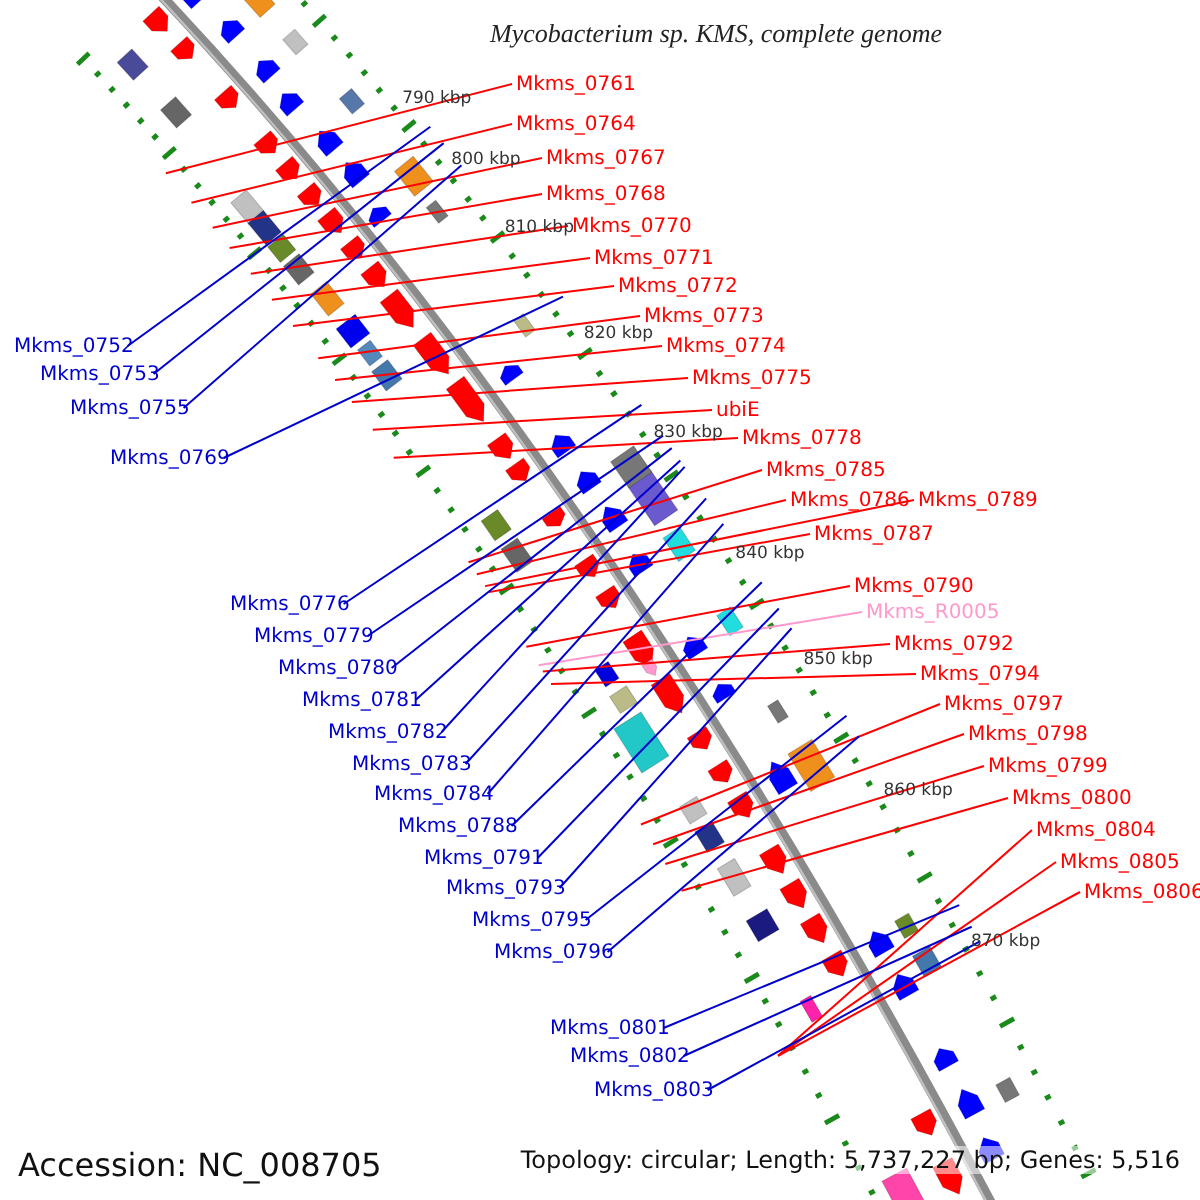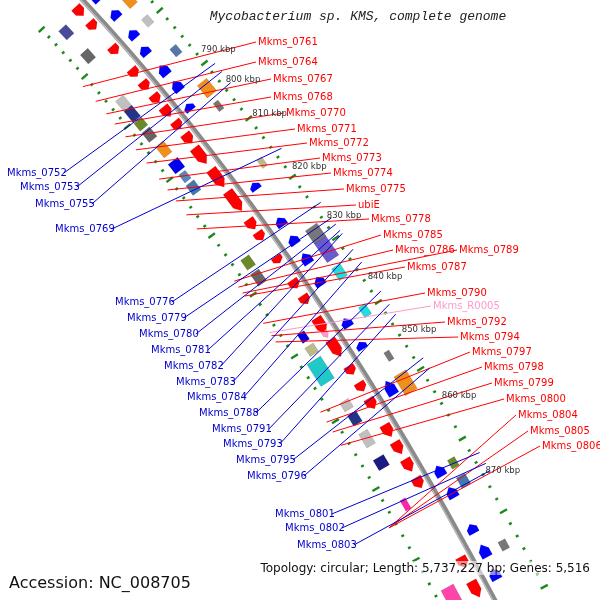--- a/index.html
+++ b/index.html
@@ -1,22 +1,22 @@
 <!DOCTYPE html>
 <html><head>
 <meta charset="utf-8">
 <style>
   html, body { margin:0; padding:0; background:#ffffff; }
   body { width:600px; height:600px; position:relative; overflow:hidden;
          font-family:"DejaVu Sans", sans-serif; }
   #map { position:absolute; left:0; top:0; width:600px; height:600px; }
   .title { position:absolute; left:0; width:600px; top:9px; text-align:center;
-           font-family:Liberation Mono, monospace; font-style:italic; font-size:13px; color:#222; padding-left:116px; box-sizing:border-box;}
+           font-family:Liberation Serif, serif; font-style:italic; font-size:13px; color:#222; padding-left:116px; box-sizing:border-box;}
   .footer-left { position:absolute; left:9px; top:573px; font-size:16px; color:#111; background:rgba(255,255,255,0.85);}
-  .footer-right { position:absolute; right:10px; top:561px; font-size:12px; color:#111; background:rgba(255,255,255,0.55);}
+  .footer-right { position:absolute; right:10px; top:573px; font-size:12px; color:#111; background:rgba(255,255,255,0.55);}
   svg text { font-family:"DejaVu Sans", sans-serif; }
   .lbl { font-size:10px; }
   .tick { font-size:8.5px; fill:#333; }
 </style>
 </head>
 <body>
 
 <svg id="map" viewBox="0 0 600 600" xmlns="http://www.w3.org/2000/svg">
   <defs>
     <linearGradient id="bb" x1="0" y1="0" x2="1" y2="0">

